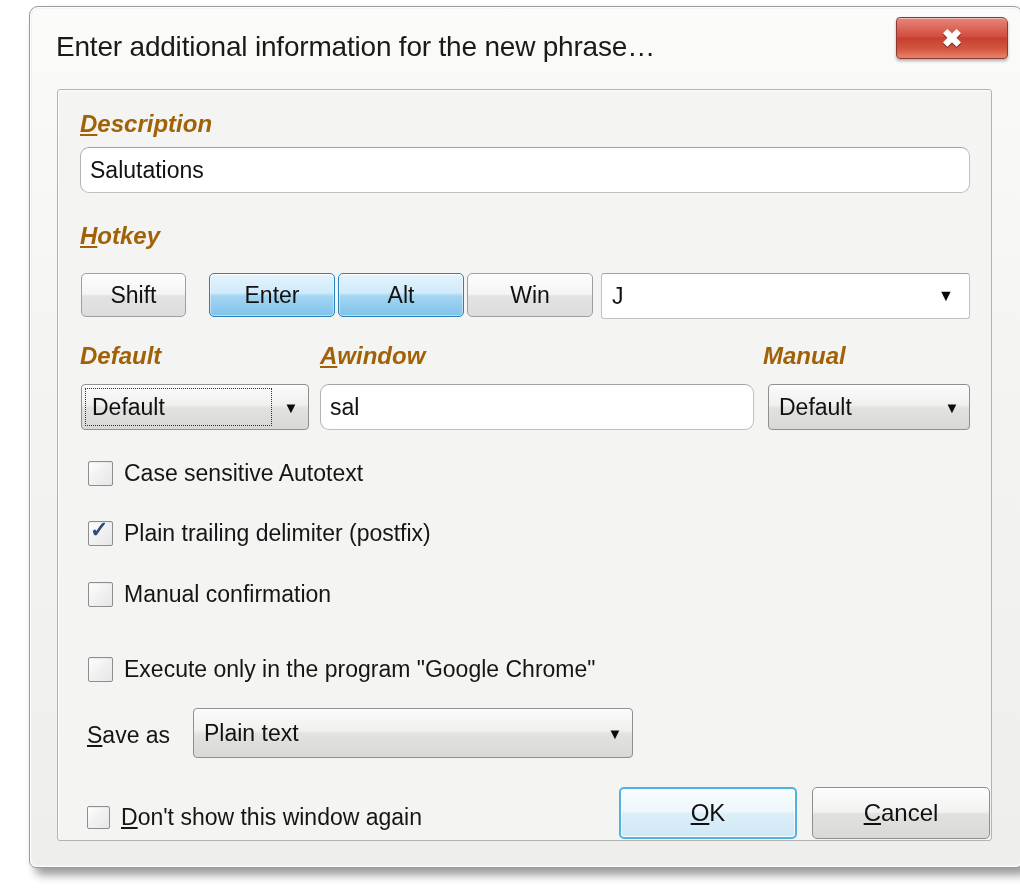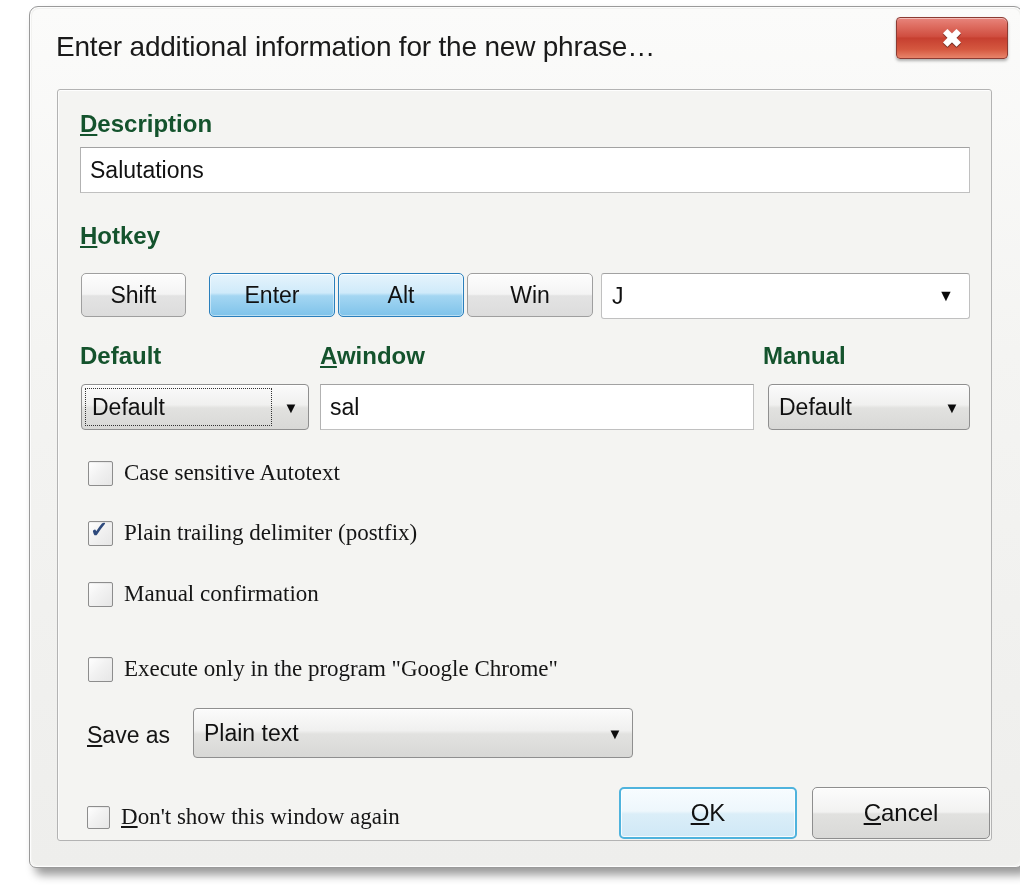--- a/index.html
+++ b/index.html
@@ -92,40 +92,41 @@
     box-shadow: 0 1px 0 rgba(255,255,255,0.9) inset,
                 1px 0 0 rgba(255,255,255,0.6) inset;
     box-sizing: border-box;
   }
 
   
   .section-label {
     position: absolute;
     font-size: 24px;
     font-weight: bold;
-    color: #14532d;
-    white-space: nowrap;
+    color: #a16207;
+    white-space: nowrap;
+    font-style: italic;
   }
   .section-label .acc { text-decoration: underline; }
   .plain-label {
     position: absolute;
     font-size: 23px;
     color: #151515;
     white-space: nowrap;
   }
   .plain-label .acc { text-decoration: underline; }
 
   
   .text-input {
     position: absolute;
     background: #ffffff;
     border: 1px solid #c0c0c0;
     border-top-color: #a2a2a2;
     border-left-color: #b2b2b2;
-    border-radius: 0;
+    border-radius: 9px;
     box-sizing: border-box;
     font-family: "Liberation Sans", sans-serif;
     font-size: 23px;
     color: #111;
     padding: 0 9px;
     display: flex;
     align-items: center;
     cursor: text;
     overflow: hidden;
     white-space: nowrap;
@@ -225,21 +226,20 @@
   }
 
   
   .checkrow {
     position: absolute;
     display: flex;
     align-items: center;
     cursor: pointer;
     user-select: none;
     white-space: nowrap;
-    font-family: Liberation Serif, serif;
   }
   .checkbox {
     width: 25px;
     height: 25px;
     flex: 0 0 25px;
     border: 1px solid #8d8d8d;
     border-radius: 2px;
     background: linear-gradient(135deg,#ffffff 0%, #f2f2f2 45%, #e6e6e6 100%);
     box-shadow: 0 1px 1px rgba(0,0,0,0.06) inset;
     box-sizing: border-box;

